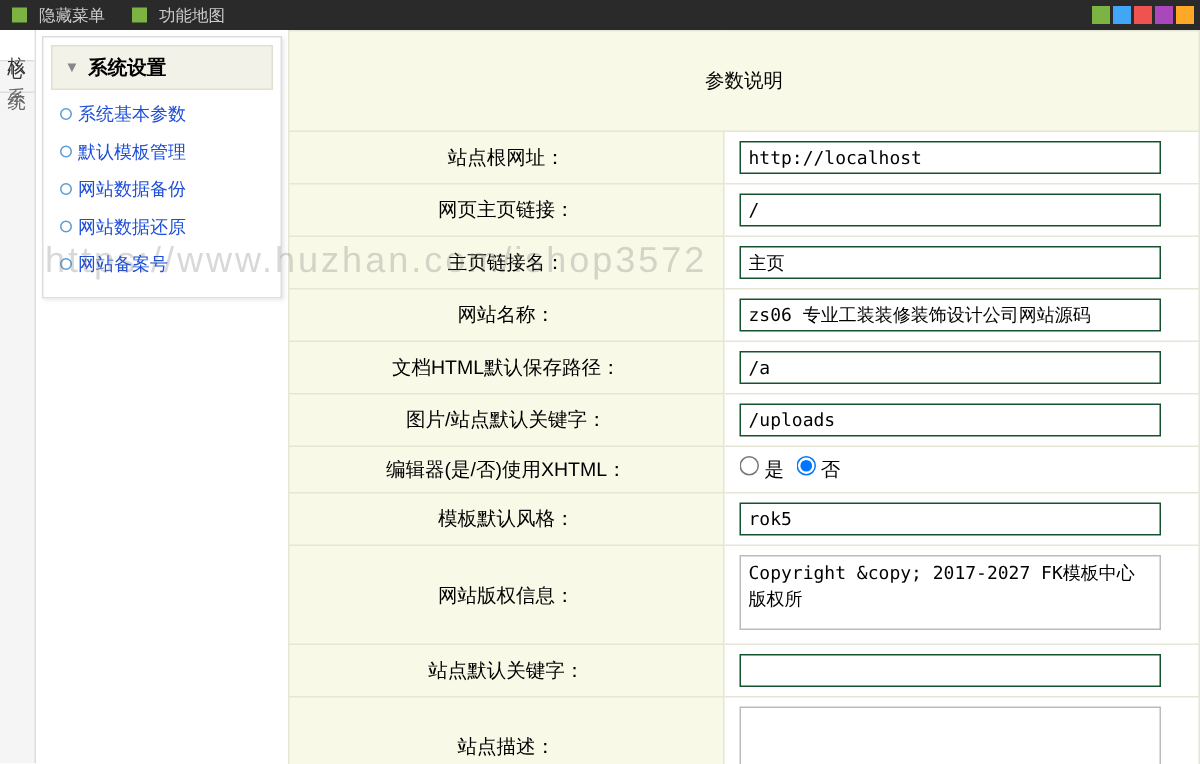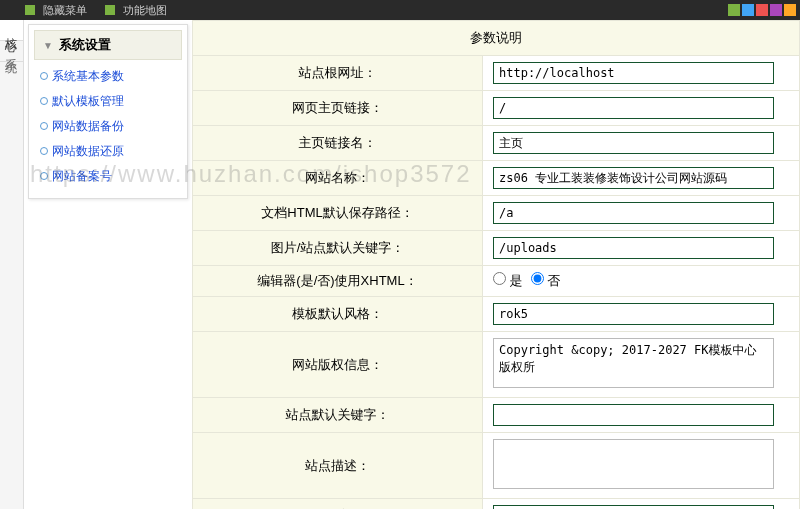--- a/index.html
+++ b/index.html
@@ -1,35 +1,35 @@
 <!DOCTYPE html>
 <html><head>
 <meta charset="utf-8">
 <style>
 * { box-sizing: border-box; margin: 0; padding: 0; }
 body { font-family: "Microsoft YaHei", SimSun, sans-serif; font-size: 12px; background: #fff; width: 800px; height: 509px; overflow: hidden; }
-.topbar { background: #2a2a2a; height: 20px; display: flex; align-items: center; padding-left: 25px; gap: 8px; color: #ccc; font-size: 11px; }
+.topbar { background: #2a2a2a; height: 20px; display: flex; align-items: center; padding-left: 8px; gap: 8px; color: #ccc; font-size: 11px; }
 .topbar .icon-sq { width: 10px; height: 10px; display: inline-block; }
 .topbar .sq-green { background: #7cb342; }
 .color-squares { display: flex; gap: 2px; margin-left: auto; margin-right: 4px; }
 .color-squares span { width: 12px; height: 12px; display: block; }
 .layout { display: flex; height: calc(100% - 20px); }
 .side-tabs { width: 24px; background: #f5f5f5; border-right: 1px solid #ddd; display: flex; flex-direction: column; }
 .side-tab { writing-mode: vertical-rl; text-orientation: upright; padding: 8px 4px; font-size: 12px; color: #666; cursor: pointer; border-bottom: 1px solid #ddd; text-align: center; letter-spacing: 2px; }
 .side-tab.active { background: #fff; color: #333; }
 .sidebar { width: 160px; padding: 5px; border: 1px solid #ddd; height: 175px; margin: 4px; box-shadow: 1px 1px 3px rgba(0,0,0,0.1); }
 .sidebar-title { background: #f2f2e8; border: 1px solid #e0e0d0; padding: 5px 8px; font-weight: bold; font-size: 13px; display: flex; align-items: center; gap: 6px; }
 .chev { font-size: 10px; color: #888; }
 .menu { list-style: none; padding: 4px 0; }
 .menu li { padding: 4px 6px 4px 18px; position: relative; color: #1d4ed8; cursor: pointer; font-size: 12px; }
 .menu li::before { content: ''; position: absolute; left: 6px; top: 8px; width: 6px; height: 6px; border: 1px solid #5b9bd5; border-radius: 50%; }
 .main { flex: 1; overflow: auto; }
 .form-table { width: 100%; border-collapse: collapse; }
 .form-table td { border: 1px solid #e6e6d8; padding: 6px 10px; font-size: 13px; }
-.form-table .header-row td { background: #f9f9e8; text-align: center; font-weight: normal; padding: 8px; }
+.form-table .header-row td { background: #f9f9e8; text-align: center; font-weight: normal; padding: 24px; }
 .form-table .label-cell { background: #f9f9e8; text-align: center; width: 290px; vertical-align: middle; }
 .form-table .label-cell.tall { height: 60px; }
 .form-table .value-cell { background: #fff; }
 .text-input { width: 95%; border: 1px solid #14532d; padding: 3px 5px; font-size: 12px; font-family: monospace, SimSun; }
 .textarea-input { width: 95%; border: 1px solid #bbb; padding: 3px 5px; font-size: 12px; font-family: monospace, SimSun; height: 50px; resize: none; }
 .radio-group label { margin-right: 8px; cursor: pointer; }
 .watermark { position: absolute; left: 30px; top: 160px; font-size: 24px; color: rgba(100,100,100,0.25); font-family: Arial; pointer-events: none; letter-spacing: 2px; z-index: 100; }
 </style>
 </head>
 <body>

